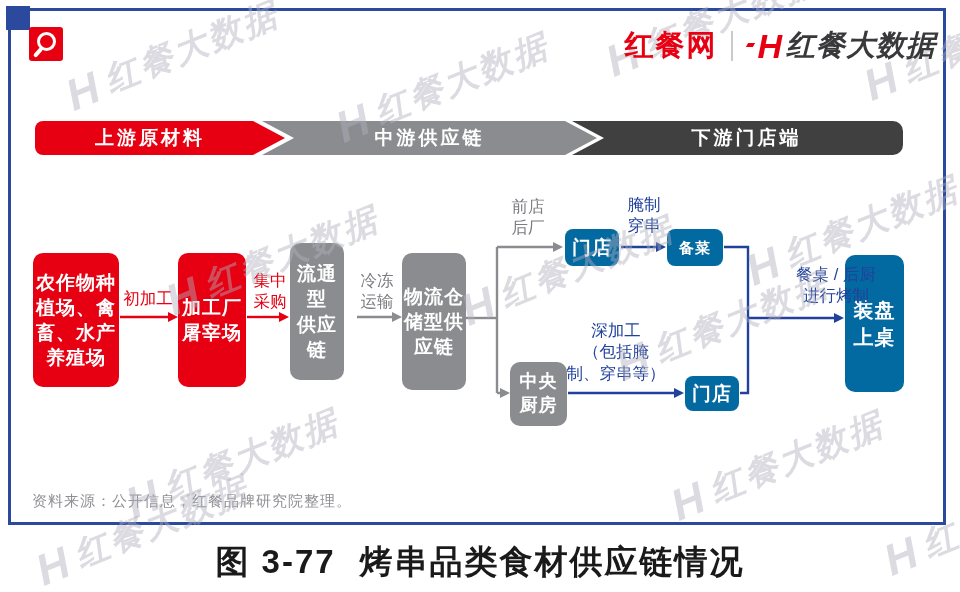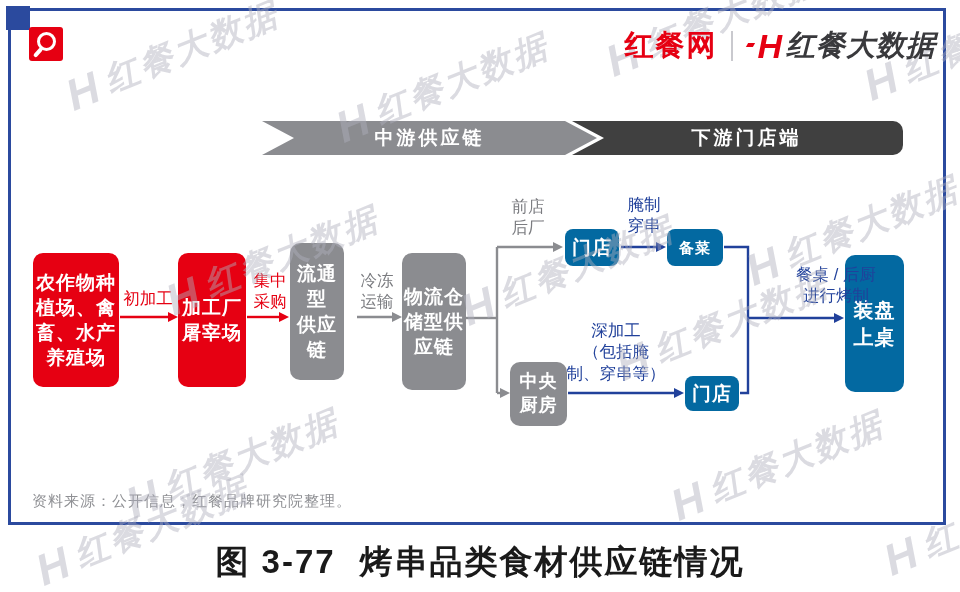--- a/index.html
+++ b/index.html
@@ -81,20 +81,21 @@
     <span class="handle"></span>
   </div>
 
   <div class="hdr">
     <span class="site-name">红餐网</span>
     <span class="divider"></span>
     <span class="brand-mark">H</span>
     <span class="brand-name">红餐大数据</span>
   </div>
 
+  <div class="banner red">上游原材料</div>
   <div class="banner gray">中游供应链</div>
   <div class="banner blue">下游门店端</div>
 
   <svg class="connectors" width="960" height="592">
 
     <g stroke="#e60012" stroke-width="2.4" fill="none">
       <line x1="120" y1="317" x2="168" y2="317"></line>
       <line x1="247" y1="317" x2="279" y2="317"></line>
     </g>
     <g fill="#e60012">

